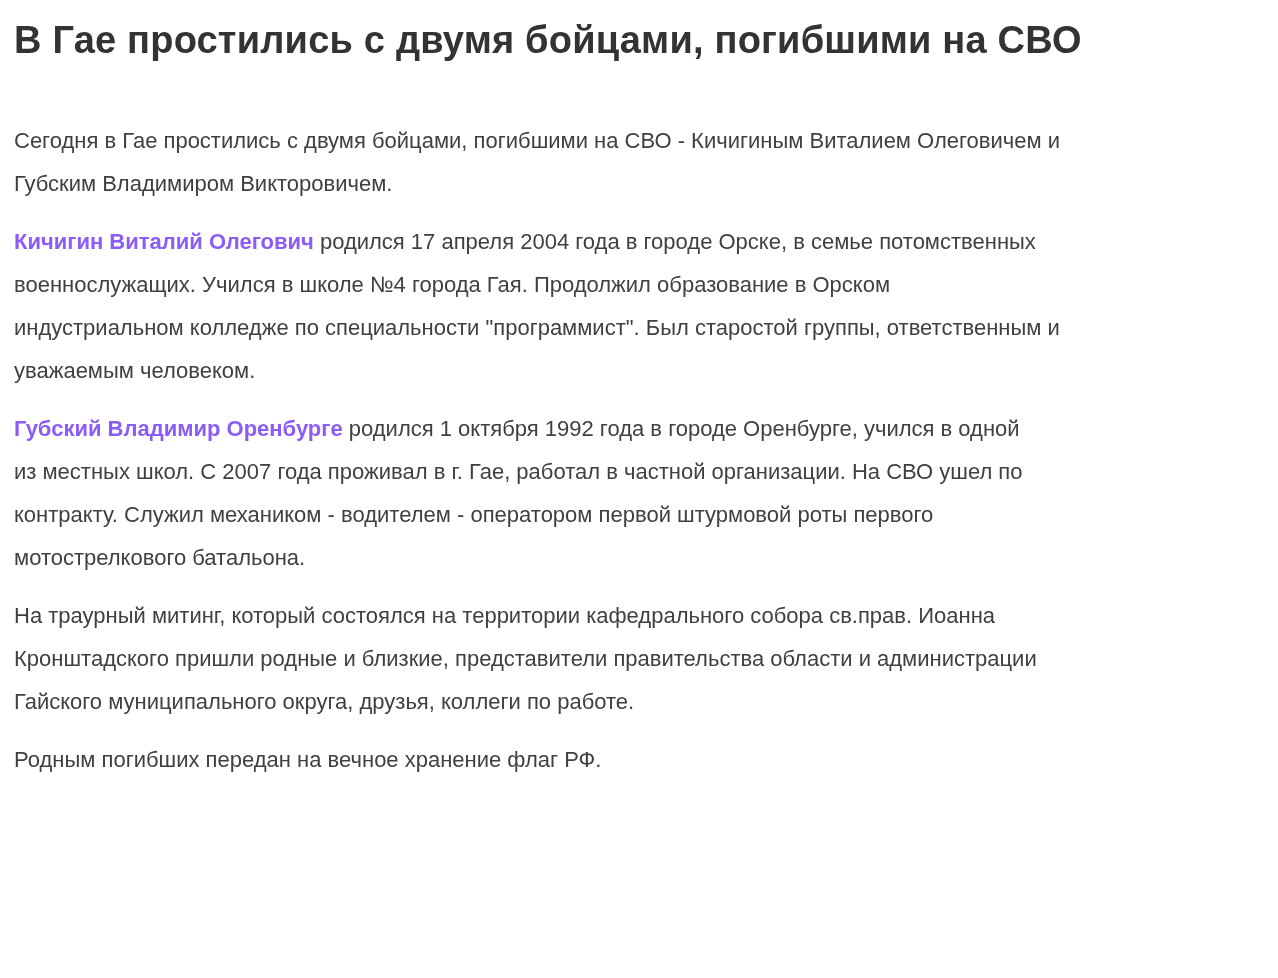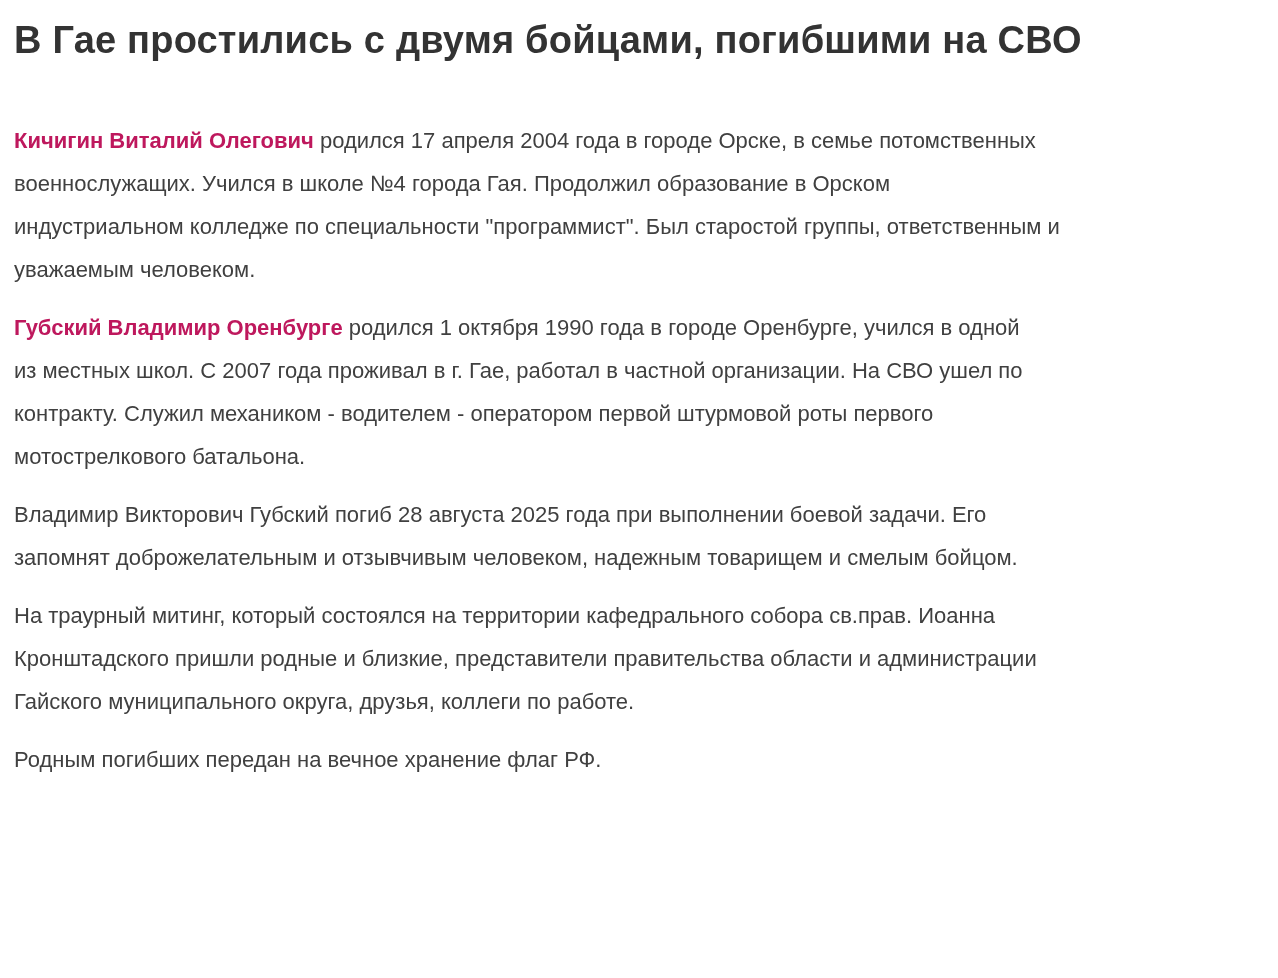--- a/index.html
+++ b/index.html
@@ -25,46 +25,46 @@
     letter-spacing: 0.2px;
   }
   p.article-paragraph {
     margin: 0 0 15px 0;
     font-size: 22px;
     line-height: 43px;
     color: #404040;
   }
   p.article-paragraph strong {
     font-weight: 700;
-    color: #be185d;
+    color: #8b5cf6;
     text-align: right;
   }
   p.article-paragraph .para-text {
     white-space: pre-line;
   }
 </style>
 </head>
 <body>
 
 <div class="page">
   <h1 class="article-title">В Гае простились с двумя бойцами, погибшими на СВО</h1>
 
+  <p class="article-paragraph"><strong></strong><span class="para-text">Сегодня в Гае простились с двумя бойцами, погибшими на СВО - Кичигиным Виталием Олеговичем и
+Губским Владимиром Викторовичем.</span></p>
 
   <p class="article-paragraph"><strong>Кичигин Виталий Олегович</strong><span class="para-text"> родился 17 апреля 2004 года в городе Орске, в семье потомственных
 военнослужащих. Учился в школе №4 города Гая. Продолжил образование в Орском
 индустриальном колледже по специальности "программист". Был старостой группы, ответственным и
 уважаемым человеком.</span></p>
 
 
-  <p class="article-paragraph"><strong>Губский Владимир Оренбурге</strong><span class="para-text"> родился 1 октября 1990 года в городе Оренбурге, учился в одной
+  <p class="article-paragraph"><strong>Губский Владимир Оренбурге</strong><span class="para-text"> родился 1 октября 1992 года в городе Оренбурге, учился в одной
 из местных школ. С 2007 года проживал в г. Гае, работал в частной организации. На СВО ушел по
 контракту. Служил механиком - водителем - оператором первой штурмовой роты первого
 мотострелкового батальона.</span></p>
 
-  <p class="article-paragraph"><strong></strong><span class="para-text">Владимир Викторович Губский погиб 28 августа 2025 года при выполнении боевой задачи. Его
-запомнят доброжелательным и отзывчивым человеком, надежным товарищем и смелым бойцом.</span></p>
 
   <p class="article-paragraph"><strong></strong><span class="para-text">На траурный митинг, который состоялся на территории кафедрального собора св.прав. Иоанна
 Кронштадского пришли родные и близкие, представители правительства области и администрации
 Гайского муниципального округа, друзья, коллеги по работе.</span></p>
 
   <p class="article-paragraph"><strong></strong><span class="para-text">Родным погибших передан на вечное хранение флаг РФ.</span></p>
 </div>
 
 </body></html>

